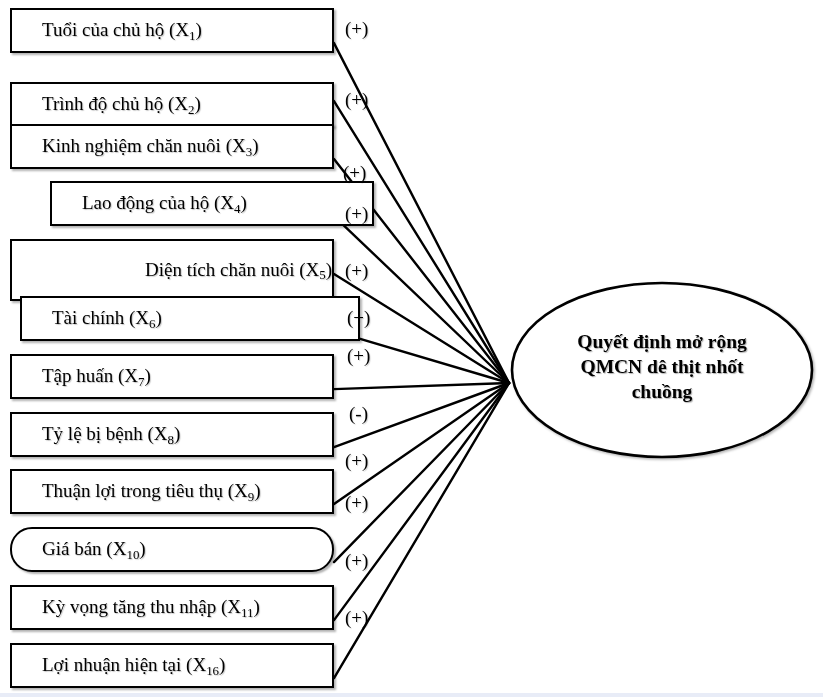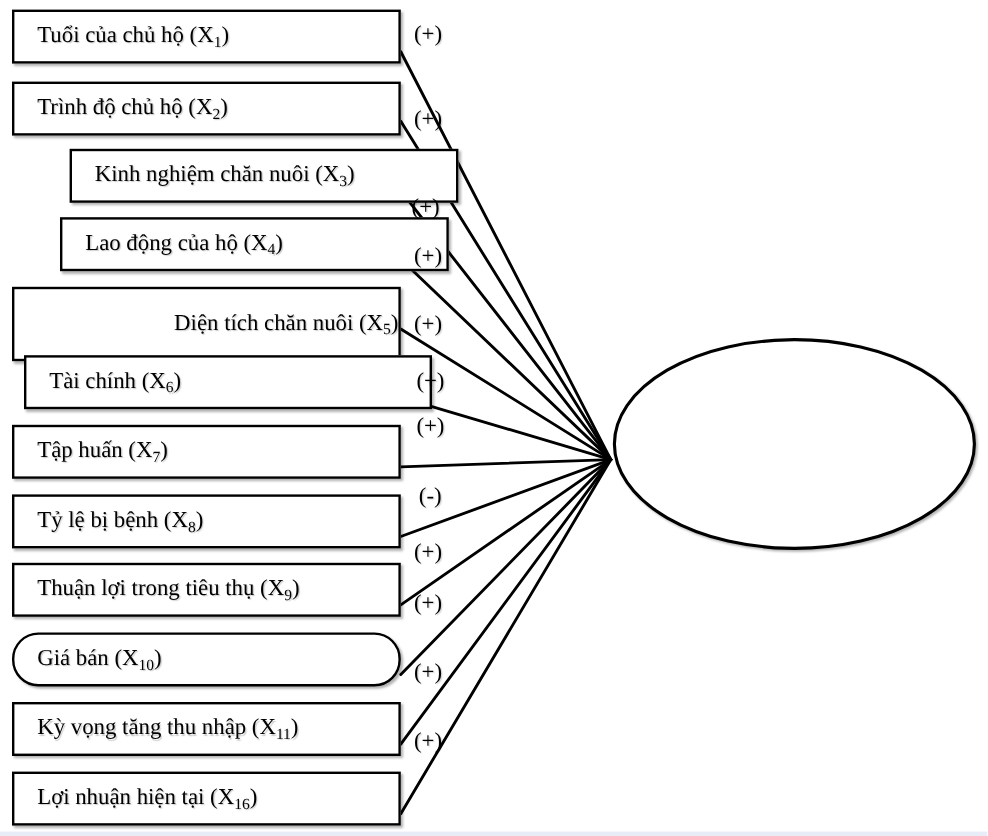--- a/index.html
+++ b/index.html
@@ -24,21 +24,21 @@
     height: 697px;
   }
   .factor-box {
     position: absolute;
     box-sizing: border-box;
     background: #ffffff;
     border: 2.2px solid #000000;
     box-shadow: 2px 2px 2px rgba(0,0,0,0.30);
     display: flex;
     align-items: center;
-    padding-left: 19px;
+    padding-left: 30px;
     z-index: 5;
   }
   .factor-label {
     font-family: "Liberation Serif", "DejaVu Serif", serif;
     font-size: 19px;
     color: #000000;
     line-height: 1.1;
     white-space: nowrap;
     text-shadow: 1px 1px 1px rgba(0,0,0,0.22);
   }
@@ -103,24 +103,24 @@
         <line x1="334" y1="620.1" x2="509" y2="383"></line>
         <line x1="334" y1="678.1" x2="509" y2="383"></line>
       </g>
     <ellipse id="outcome-ellipse" cx="662" cy="370" rx="150" ry="87" fill="#ffffff" stroke="#000000" stroke-width="2.6" filter="url(#softshadow)"></ellipse>
   </svg>
 
   <div id="boxes">
       <div class="factor-box" style="left: 10px; top: 8px; width: 324px; height: 45px;">
         <span class="factor-label">Tuổi của chủ hộ (X<sub>1</sub>)</span>
       </div>
-      <div class="factor-box" style="left: 10px; top: 68px; width: 324px; height: 45px;">
+      <div class="factor-box" style="left: 10px; top: 82px; width: 324px; height: 45px;">
         <span class="factor-label">Trình độ chủ hộ (X<sub>2</sub>)</span>
       </div>
-      <div class="factor-box" style="left: 10px; top: 124px; width: 324px; height: 45px; margin-left: 48px;">
+      <div class="factor-box" style="left: 10px; top: 124px; width: 324px; height: 45px;">
         <span class="factor-label">Kinh nghiệm chăn nuôi (X<sub>3</sub>)</span>
       </div>
       <div class="factor-box" style="left: 10px; top: 181px; width: 324px; height: 45px; margin-left: 40px;">
         <span class="factor-label">Lao động của hộ (X<sub>4</sub>)</span>
       </div>
       <div class="factor-box" style="left: 10px; top: 239px; width: 324px; height: 62px; justify-content: flex-end;">
         <span class="factor-label">Diện tích chăn nuôi (X<sub>5</sub>)</span>
       </div>
       <div class="factor-box" style="left: 20px; top: 296px; width: 340px; height: 45px;">
         <span class="factor-label">Tài chính (X<sub>6</sub>)</span>
@@ -152,15 +152,20 @@
       <div class="sign-label" style="left: 345px; top: 260px;">(+)</div>
       <div class="sign-label" style="left: 347px; top: 307px;">(+)</div>
       <div class="sign-label" style="left: 347px; top: 345px;">(+)</div>
       <div class="sign-label" style="left: 349px; top: 403px;">(-)</div>
       <div class="sign-label" style="left: 345px; top: 450px;">(+)</div>
       <div class="sign-label" style="left: 345px; top: 492px;">(+)</div>
       <div class="sign-label" style="left: 345px; top: 550px;">(+)</div>
       <div class="sign-label" style="left: 345px; top: 607px;">(+)</div>
     </div>
 
+  <div class="outcome-text" id="outcome-text" style="left: 534px; top: 330px; width: 256px;">
+      <div>Quyết định mở rộng</div>
+      <div>QMCN dê thịt nhốt</div>
+      <div>chuồng</div>
+    </div>
 
   <div class="bottom-strip"></div>
 </div>
 
 </body></html>

